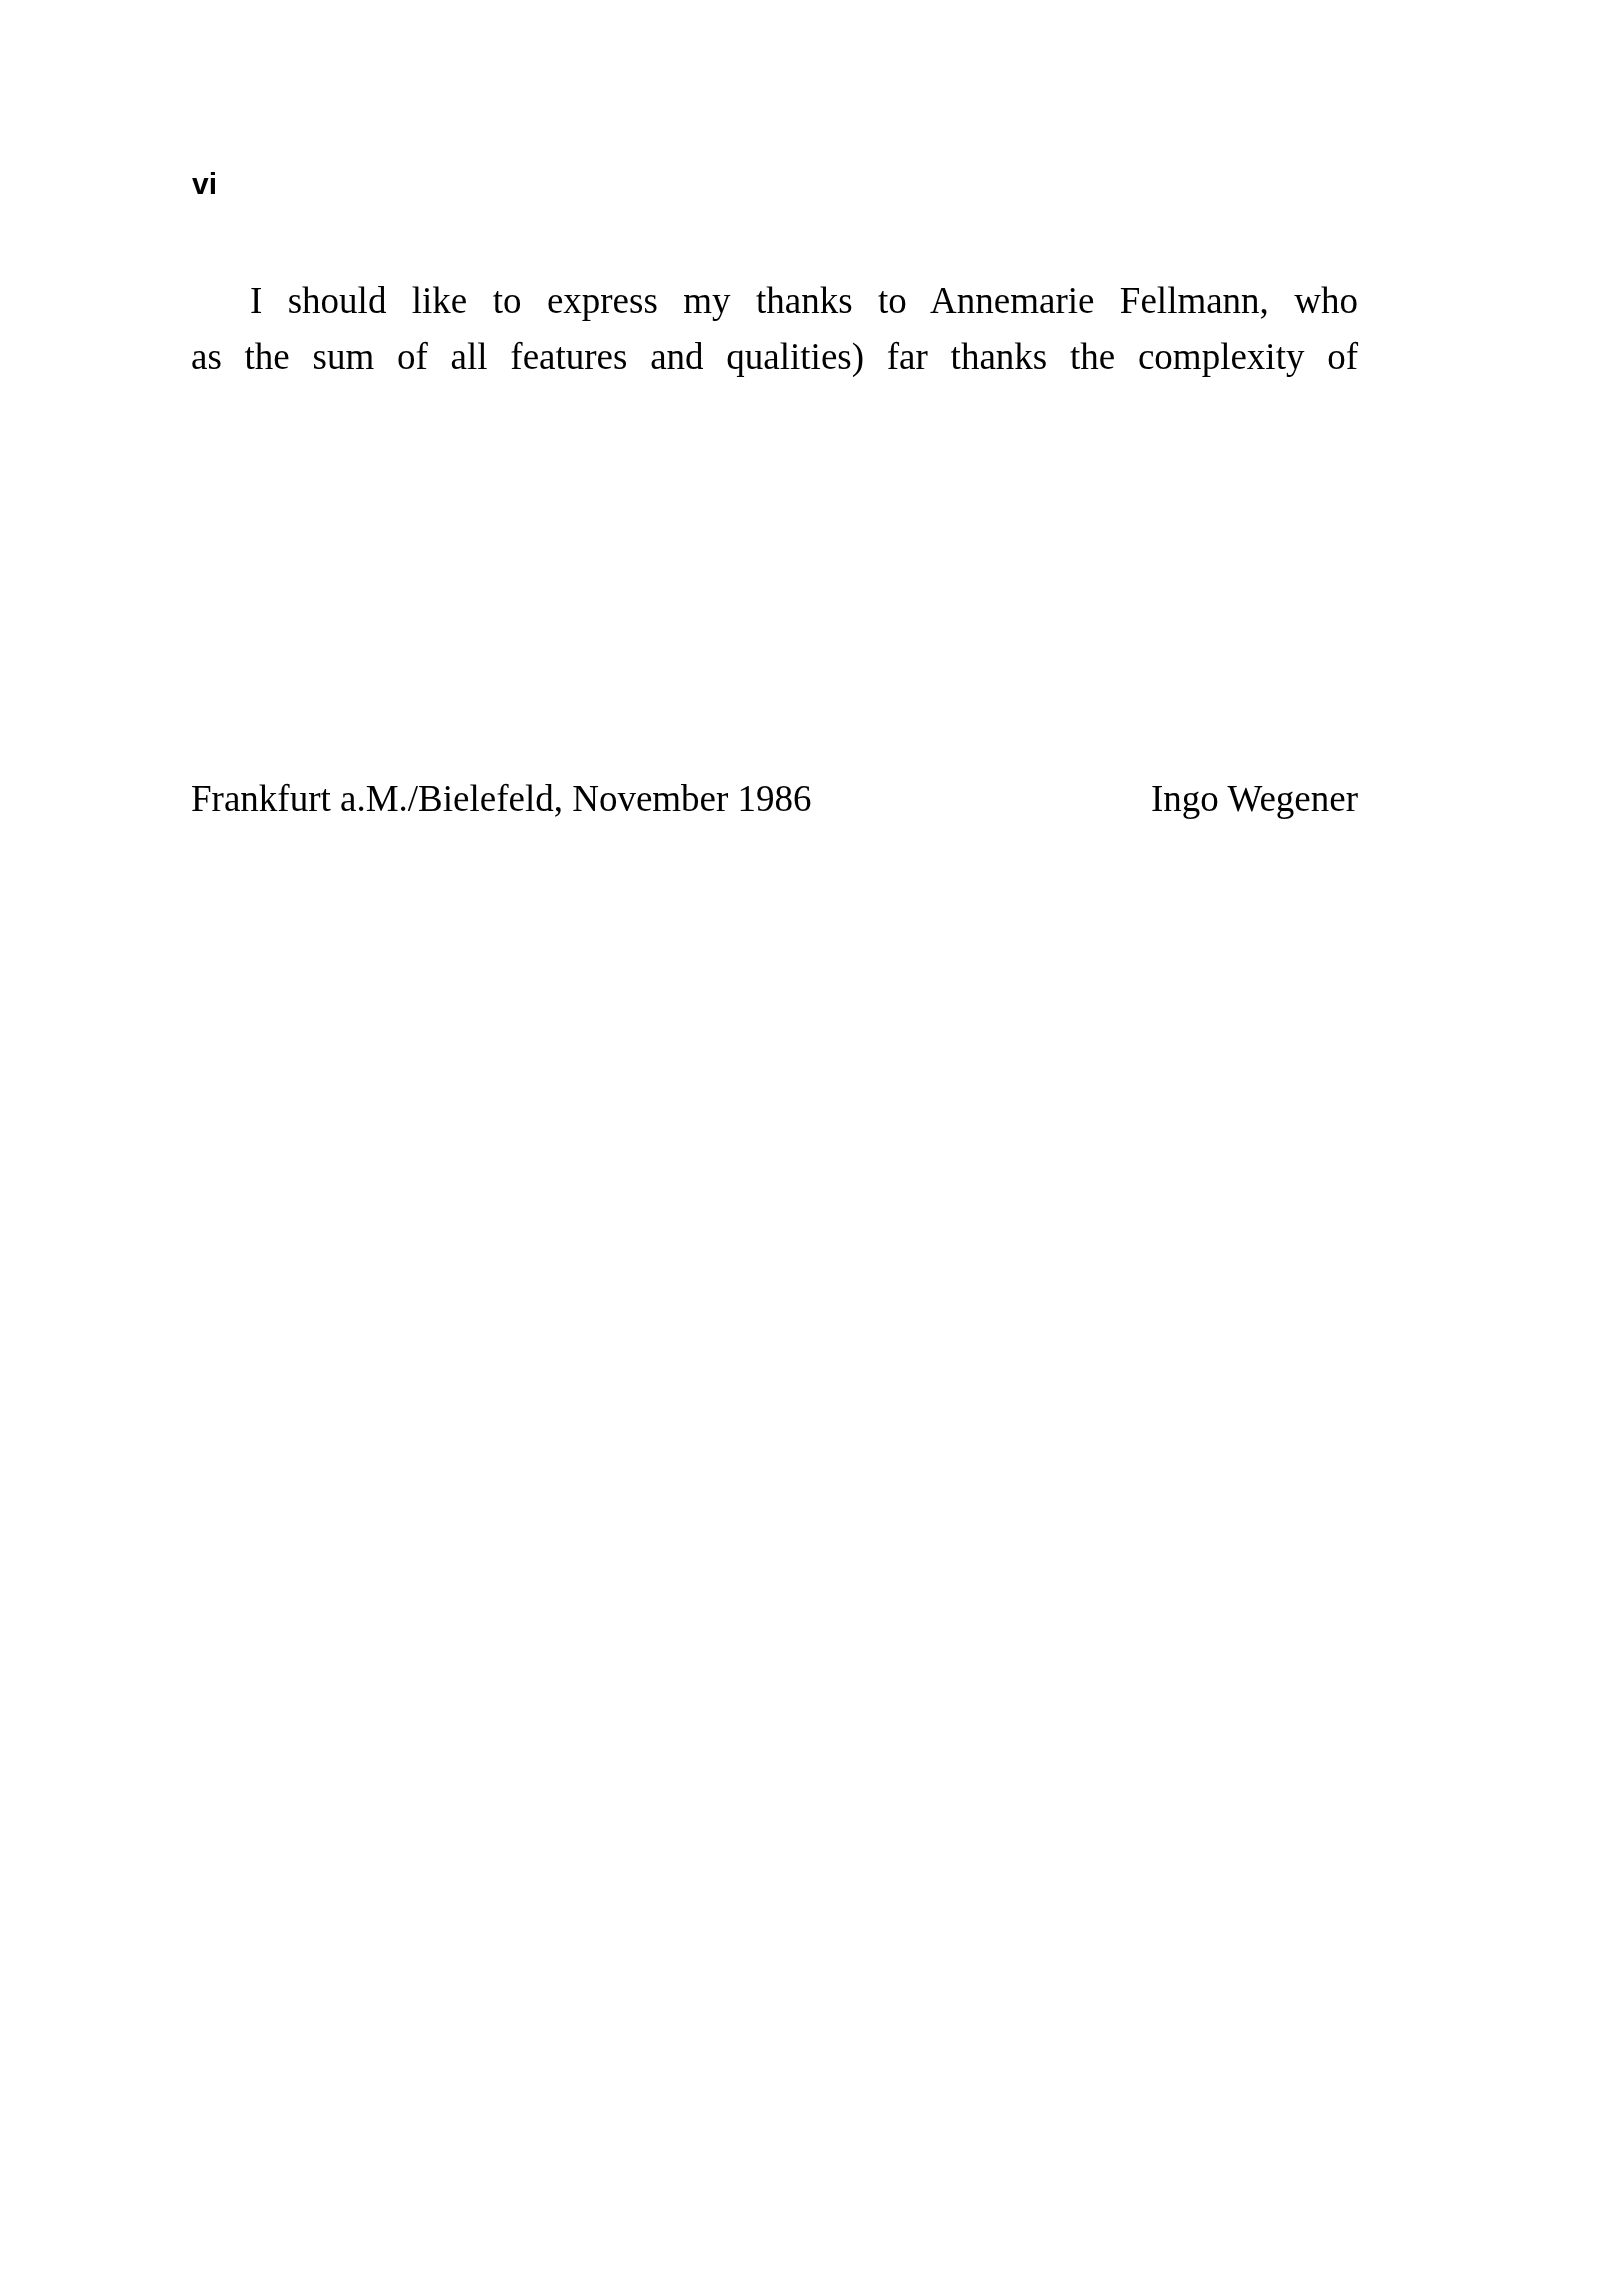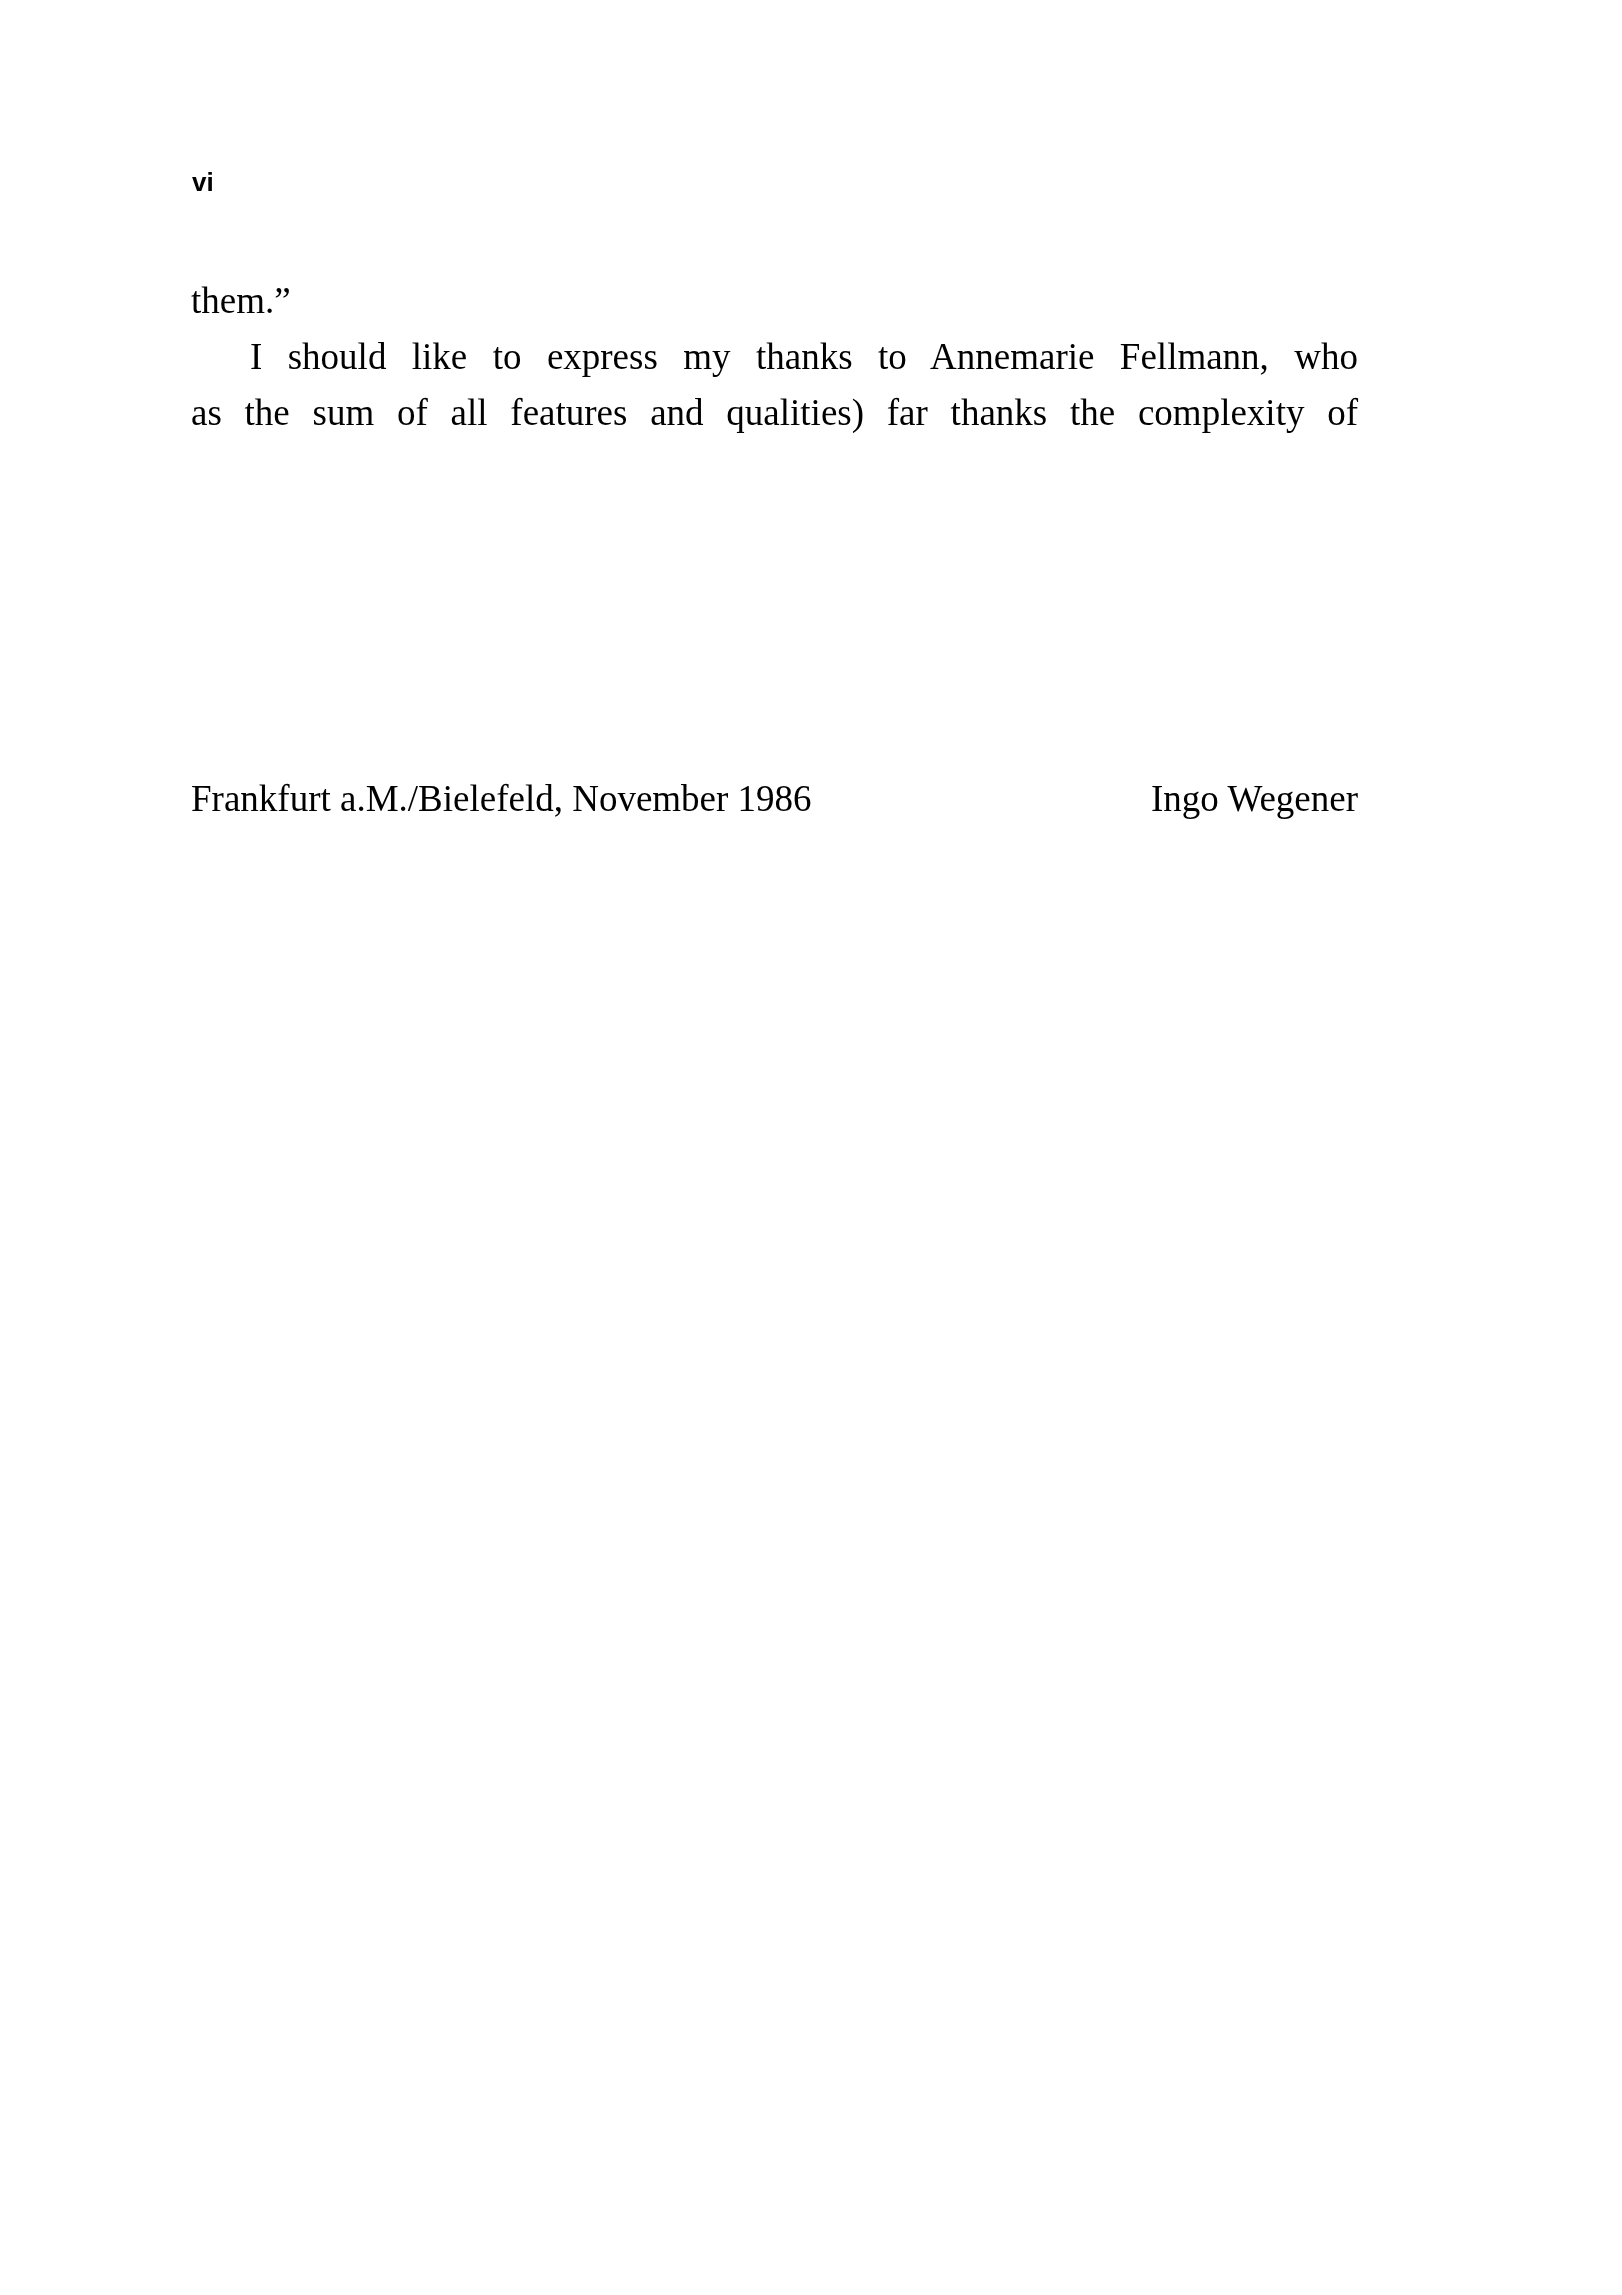--- a/index.html
+++ b/index.html
@@ -11,21 +11,21 @@
     background: #ffffff;
     color: #000000;
     overflow: hidden;
   }
   .page-number {
     position: absolute;
     left: 192px;
     top: 169px;
     font-family: "Liberation Sans", sans-serif;
     font-weight: 700;
-    font-size: 26px;
+    font-size: 30px;
     line-height: 1;
     color: #000000;
   }
   .text-block {
     position: absolute;
     left: 191px;
     top: 273px;
     width: 1167px;
     font-family: "Liberation Serif", serif;
     font-size: 37px;
@@ -62,21 +62,20 @@
   }
 </style>
 </head>
 <body>
 
 <div class="page">
 
   <div class="page-number">vi</div>
 
   <div class="text-block">
-    <div class="carryover-line">them.”</div>
     <div class="para-line first-line">I should like to express my thanks to Annemarie Fellmann, who</div>
     <div class="para-line">as the sum of all features and qualities) far thanks the complexity of</div>
   </div>
 
   <div class="signature-row">
     <span>Frankfurt a.M./Bielefeld, November 1986</span>
     <span>Ingo Wegener</span>
   </div>
 
 </div>

